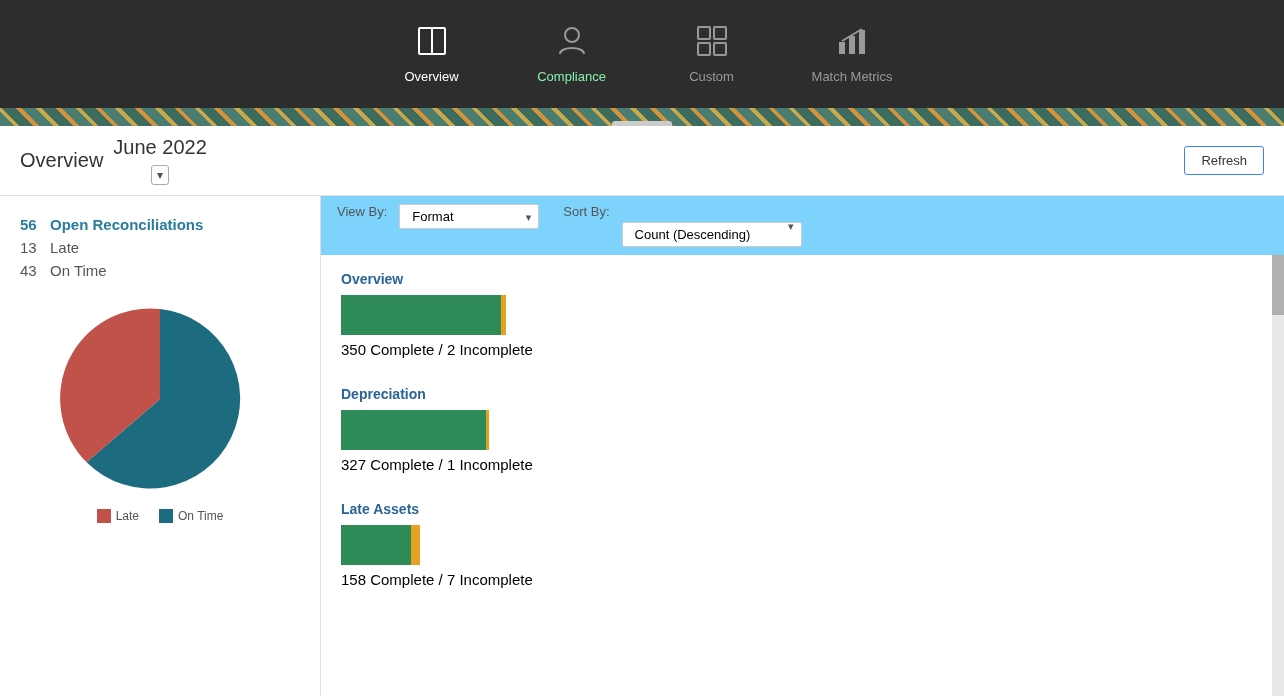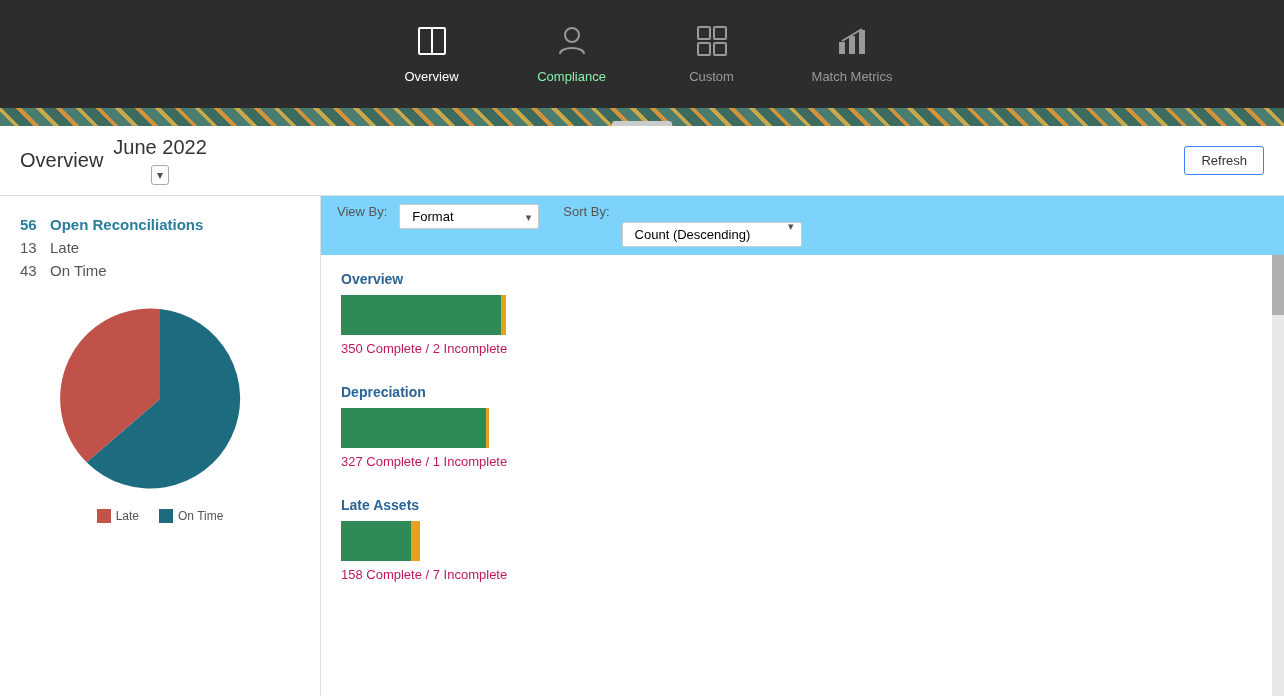--- a/index.html
+++ b/index.html
@@ -239,22 +239,22 @@
       height: 40px;
       background: #2e8b57;
       display: inline-block;
     }
     .bar-incomplete {
       height: 40px;
       background: #e8a020;
       display: inline-block;
     }
     .chart-item-stats {
-      font-size: 13px;
-      color: #be185d;
+      font-size: 15px;
+      color: #000000;
     }
   </style>
 </head>
 <body>
 
 <nav class="top-nav">
   <div class="nav-item active">
     <span class="nav-icon">
       <svg width="34" height="34" viewBox="0 0 34 34" fill="none">
         <rect x="4" y="4" width="26" height="26" rx="1" stroke="#fff" stroke-width="2" fill="none"></rect>

